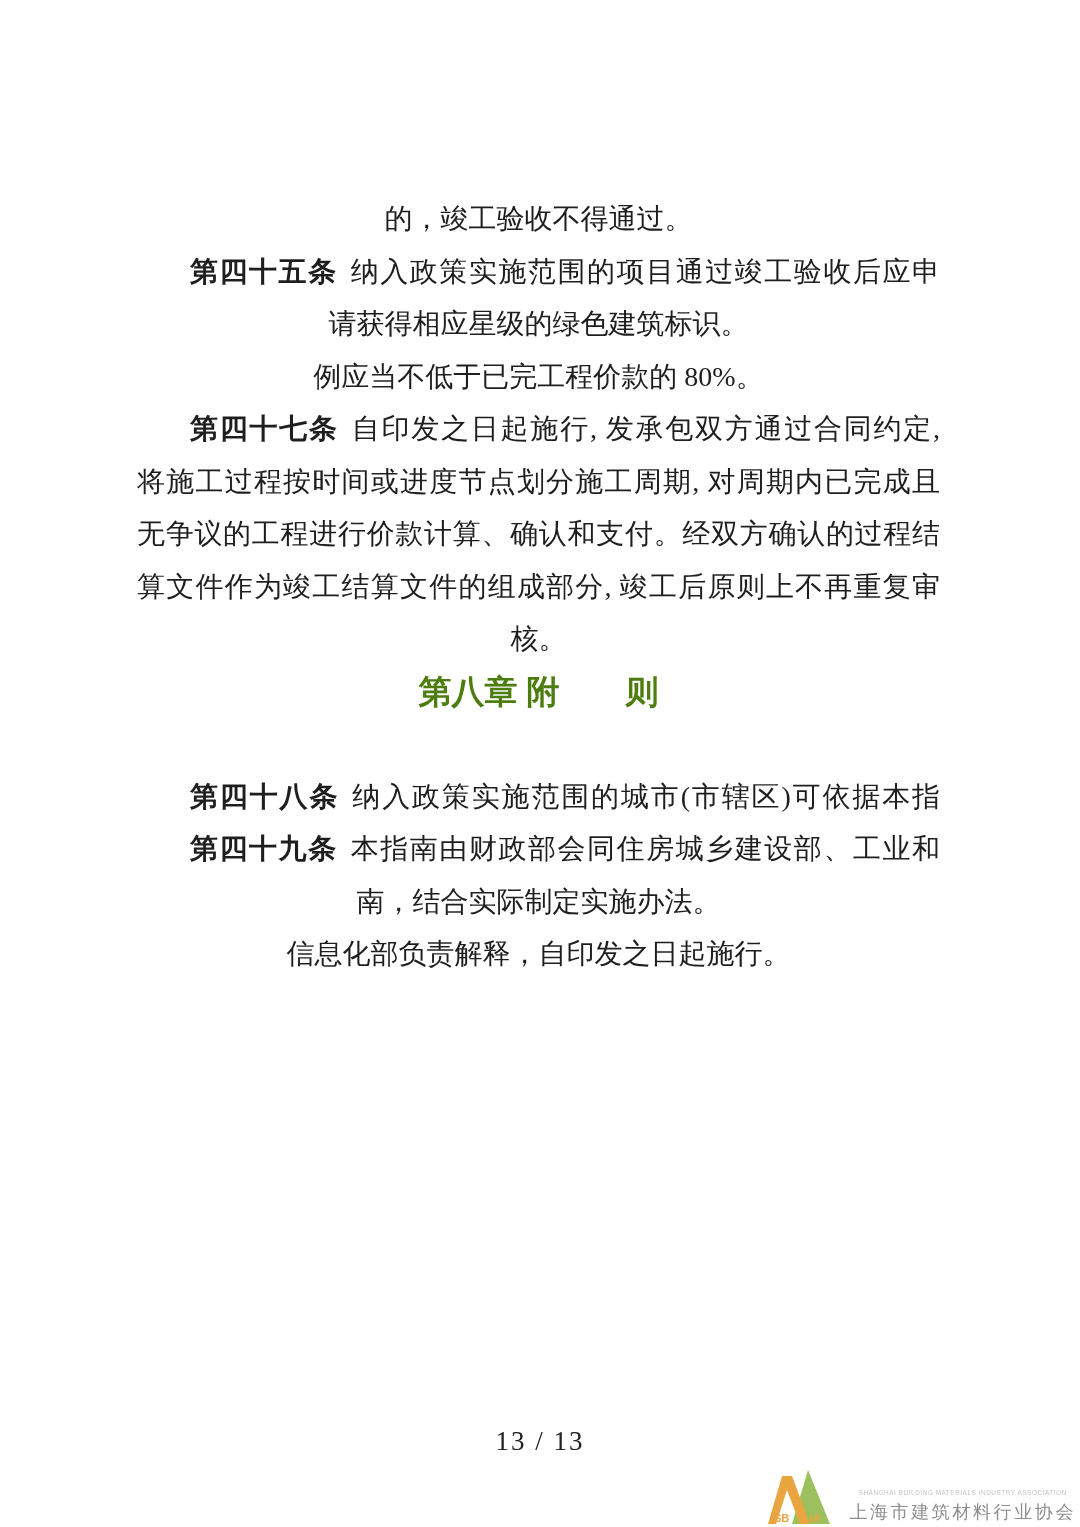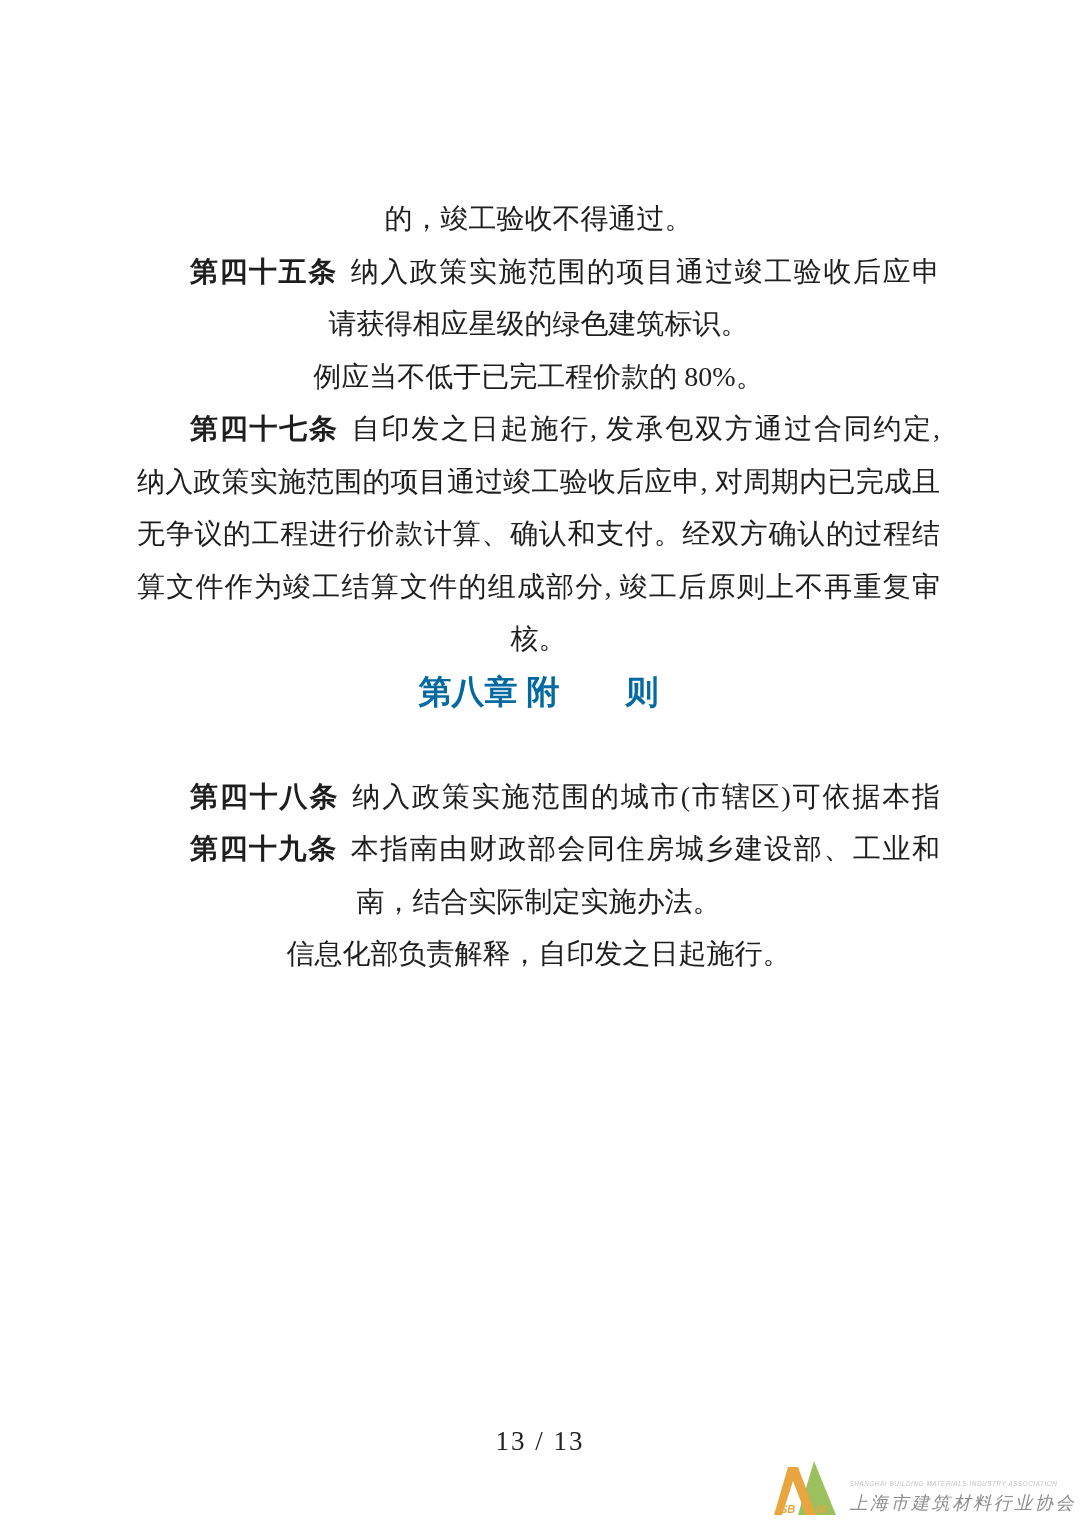--- a/index.html
+++ b/index.html
@@ -34,45 +34,45 @@
     margin-right: 13px;
   }
   .chapter-heading {
     font-family: "Liberation Sans", "DejaVu Sans", sans-serif;
     font-weight: 700;
     font-size: 33px;
     line-height: 52.5px;
     height: 52.5px;
     text-align: center;
     margin-bottom: 52.5px;
-    color: #0369a1;
+    color: #4d7c0f;
   }
   .pageno {
     position: absolute;
     top: 1398px; left: 0;
     width: 1080px;
     text-align: center;
     font-size: 27px;
     letter-spacing: 2px;
     color: #222222;
     margin-top: 28px;
   }
   .assoc-logo {
     position: absolute;
-    right: 4px; bottom: 10px;
+    right: 4px; bottom: 1px;
     display: flex;
     align-items: flex-end;
-    font-style: italic;
   }
   .logo-mark { width: 66px; height: 58px; flex: 0 0 auto; }
   .logo-texts {
     display: flex;
     flex-direction: column;
-    margin-left: 11px;
+    margin-left: 17px;
     padding-bottom: 2px;
+    text-align: center;
   }
   .logo-en {
     font-family: "Liberation Sans", "DejaVu Sans", sans-serif;
     font-size: 6.4px;
     letter-spacing: 0.55px;
     color: #c3c3c3;
     white-space: nowrap;
     margin-bottom: 4px;
   }
   .logo-zh {
@@ -90,21 +90,21 @@
 </style>
 </head>
 <body>
 
 <div class="content">
   <div class="line"><span>的，竣工验收不得通过。</span></div>
   <div class="line indent just"><span class="lead">第四十五条</span><span>纳入政策实施范围的项目通过竣工验收后应申</span></div>
   <div class="line"><span>请获得相应星级的绿色建筑标识。</span></div>
   <div class="line"><span>例应当不低于已完工程价款的 80%。</span></div>
   <div class="line indent just"><span class="lead">第四十七条</span><span>自印发之日起施行, 发承包双方通过合同约定,</span></div>
-  <div class="line just"><span>纳入政策实施范围的项目通过竣工验收后应申, 对周期内已完成且</span></div>
+  <div class="line just"><span>将施工过程按时间或进度节点划分施工周期, 对周期内已完成且</span></div>
   <div class="line just"><span>无争议的工程进行价款计算、确认和支付。经双方确认的过程结</span></div>
   <div class="line just"><span>算文件作为竣工结算文件的组成部分, 竣工后原则上不再重复审</span></div>
   <div class="line"><span>核。</span></div>
 
   <div class="chapter-heading">第八章 附　　则</div>
 
   <div class="line indent just"><span class="lead">第四十八条</span><span>纳入政策实施范围的城市(市辖区)可依据本指</span></div>
   <div class="line indent just"><span class="lead">第四十九条</span><span>本指南由财政部会同住房城乡建设部、工业和</span></div>
   <div class="line"><span>南，结合实际制定实施办法。</span></div>
   <div class="line"><span>信息化部负责解释，自印发之日起施行。</span></div>

